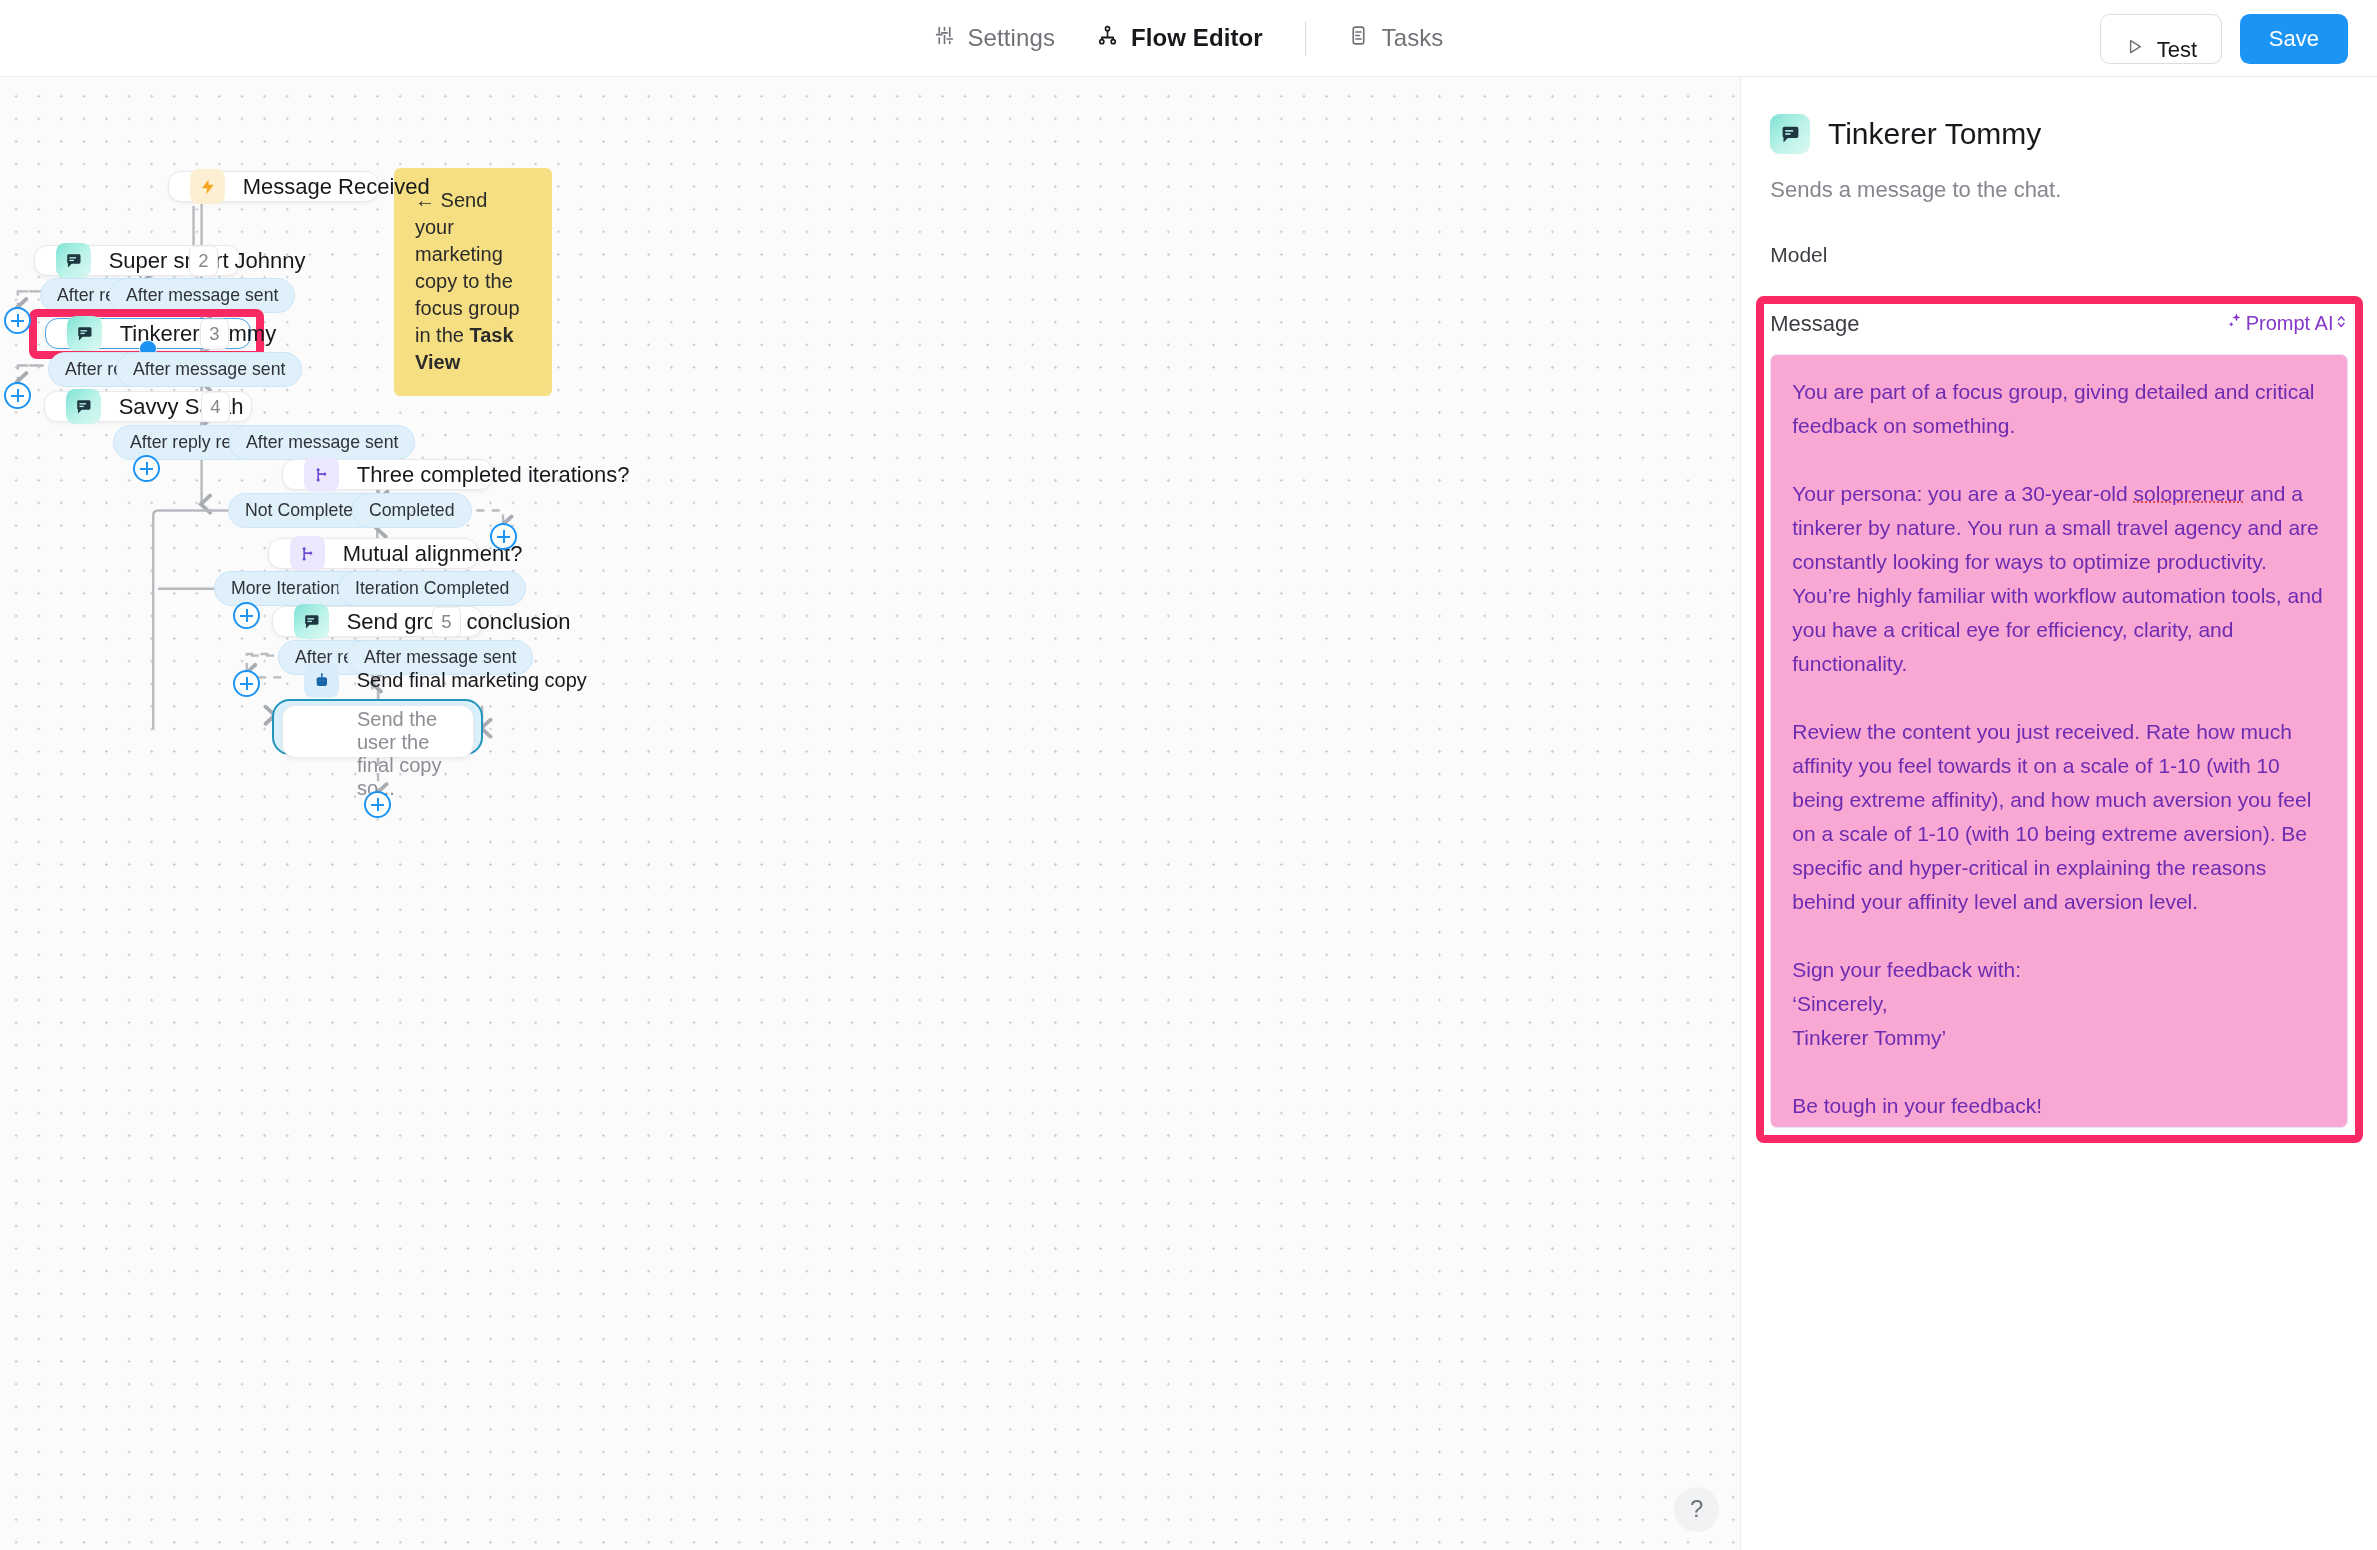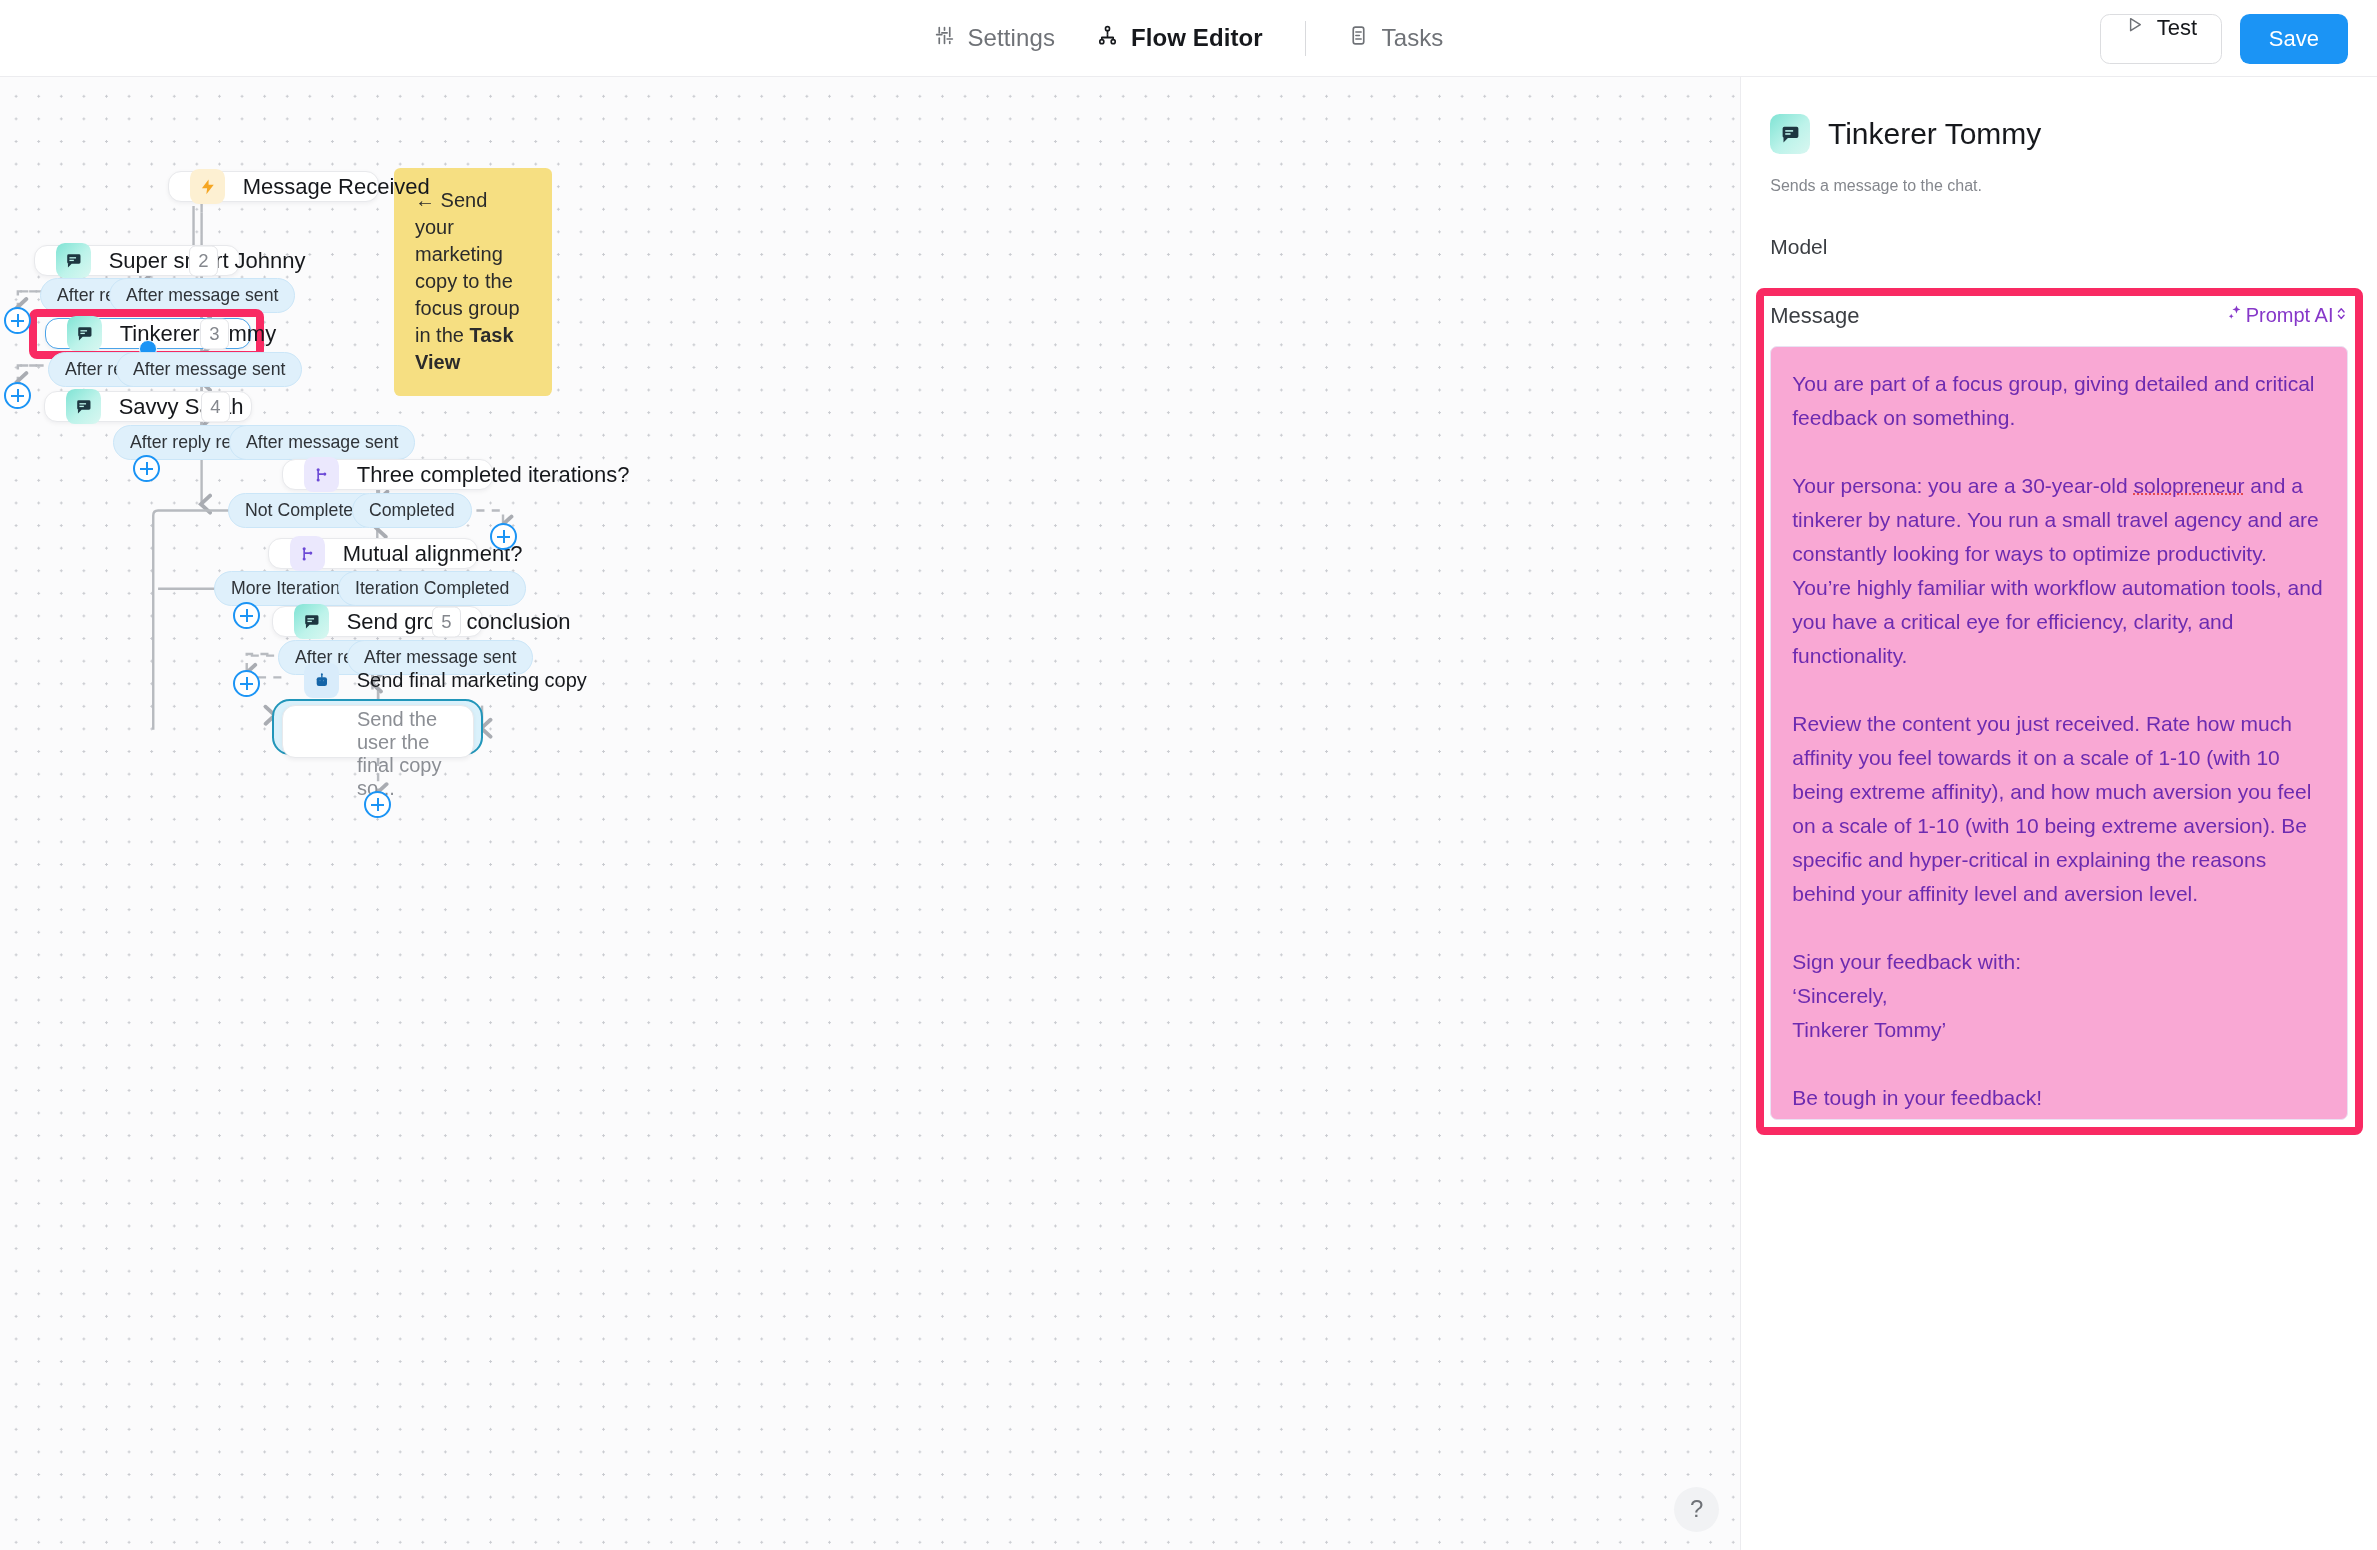--- a/index.html
+++ b/index.html
@@ -22,21 +22,21 @@
     padding: 8px 21px; border-radius: 8px; cursor: pointer;
     font-size: 24px; color: #6f7277; letter-spacing: 0.1px;
   }
   .nav-item.active { color: #16181c; font-weight: 700; }
   .nav-sep { width: 0.8px; height: 35px; background: #d9dadd; margin: 0 21px; }
   .topbar-right {
     position: absolute; right: 29px; top: 0; height: 77px;
     display: flex; align-items: center; gap: 17.7px;
   }
   .btn-test {
-    display: flex; align-items: flex-start; gap: 13px;
+    display: flex; align-items: flex-end; gap: 13px;
     height: 50px; padding: 0 24px; border: 0.8px solid #dcdde0;
     border-radius: 9.7px; background: #fff; cursor: pointer;
     font-size: 22px; color: #16181c;
   }
   .btn-save {
     height: 50px; padding: 15px 29px; border: none; border-radius: 9.7px;
     background: #1b94f5; color: #fff; cursor: pointer;
     font-size: 22px; font-weight: 400; display: flex; align-items: center;
   }
 
@@ -127,21 +127,21 @@
     border-left: 0.8px solid #ececef; padding: 37px 29px 0 29px;
     position: relative; overflow: hidden;
   }
   .panel-head { display: flex; align-items: center; gap: 17.7px; }
   .panel-head .ico {
     width: 40px; height: 40px; border-radius: 9.7px;
     display: flex; align-items: center; justify-content: center;
     background: linear-gradient(135deg,#7fe3d4 0%,#bdf3ea 55%,#d9f7f1 100%);
   }
   .panel-title { font-size: 30px; color: #16181c; }
-  .panel-desc { margin-top: 22.6px; font-size: 16px; color: #84878d; }
+  .panel-desc { margin-top: 22.6px; font-size: 22px; color: #84878d; }
   .field-label { margin-top: 40px; font-size: 21px; color: #3b3e43; }
   .select {
     margin-top: 16px; height: 63px; border: 0.8px solid #e5e6e9; border-radius: 9.7px;
     background: #fcfcfd; display: flex; align-items: center; justify-content: space-between;
     padding: 0 21px; font-size: 23.4px; color: #16181c; cursor: pointer;
   }
   .chev { color: #6f7277; font-size: 21px; }
 
   .msg-wrap { position: relative; margin-top: 44px; }
   .msg-annot {

